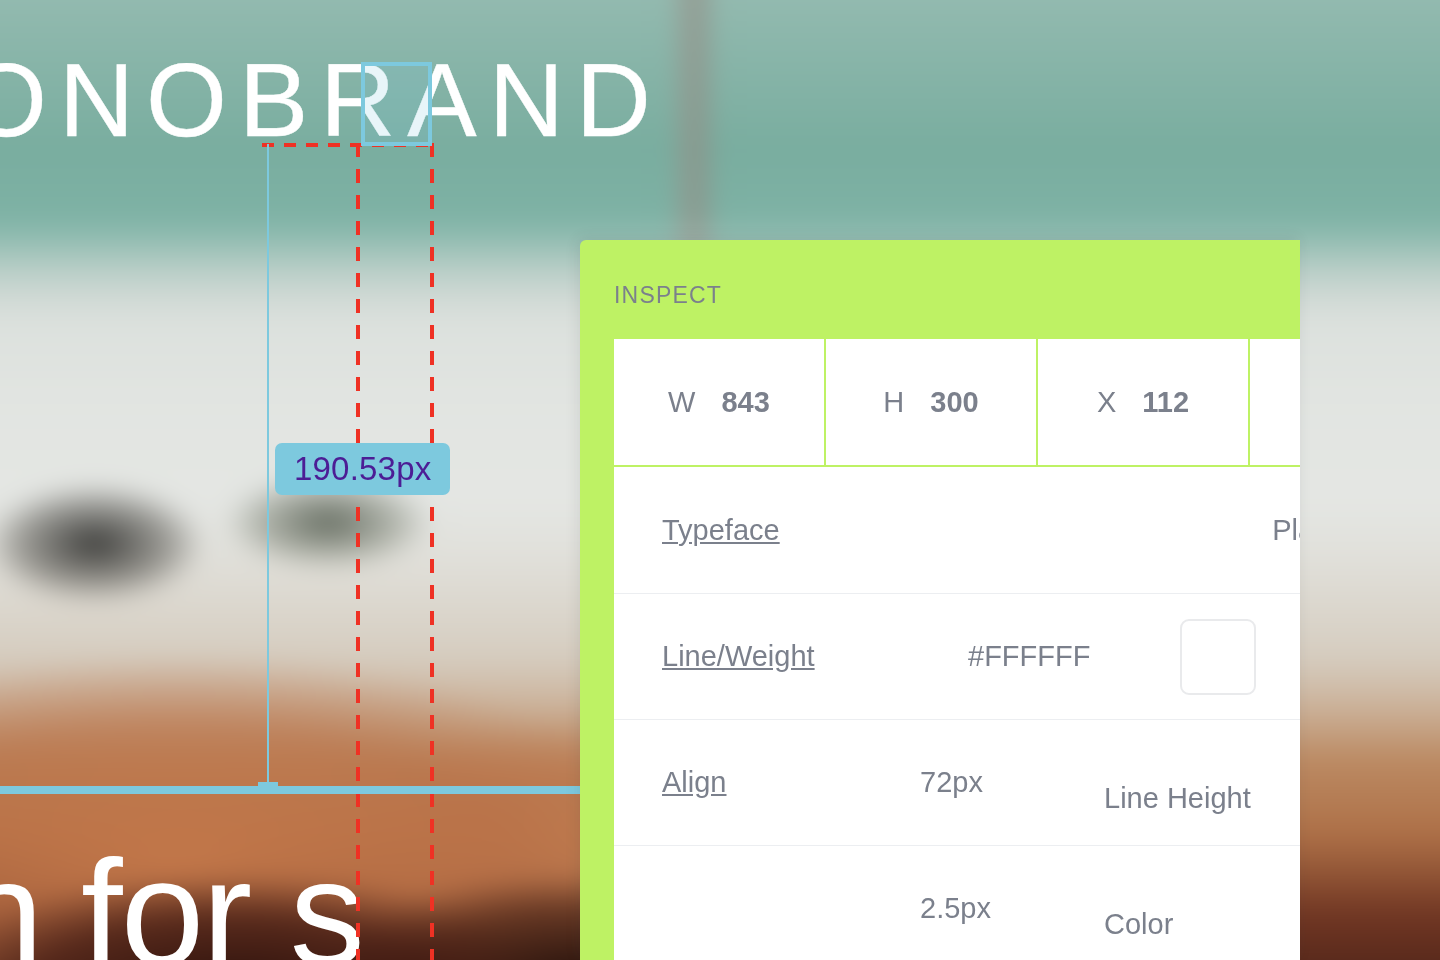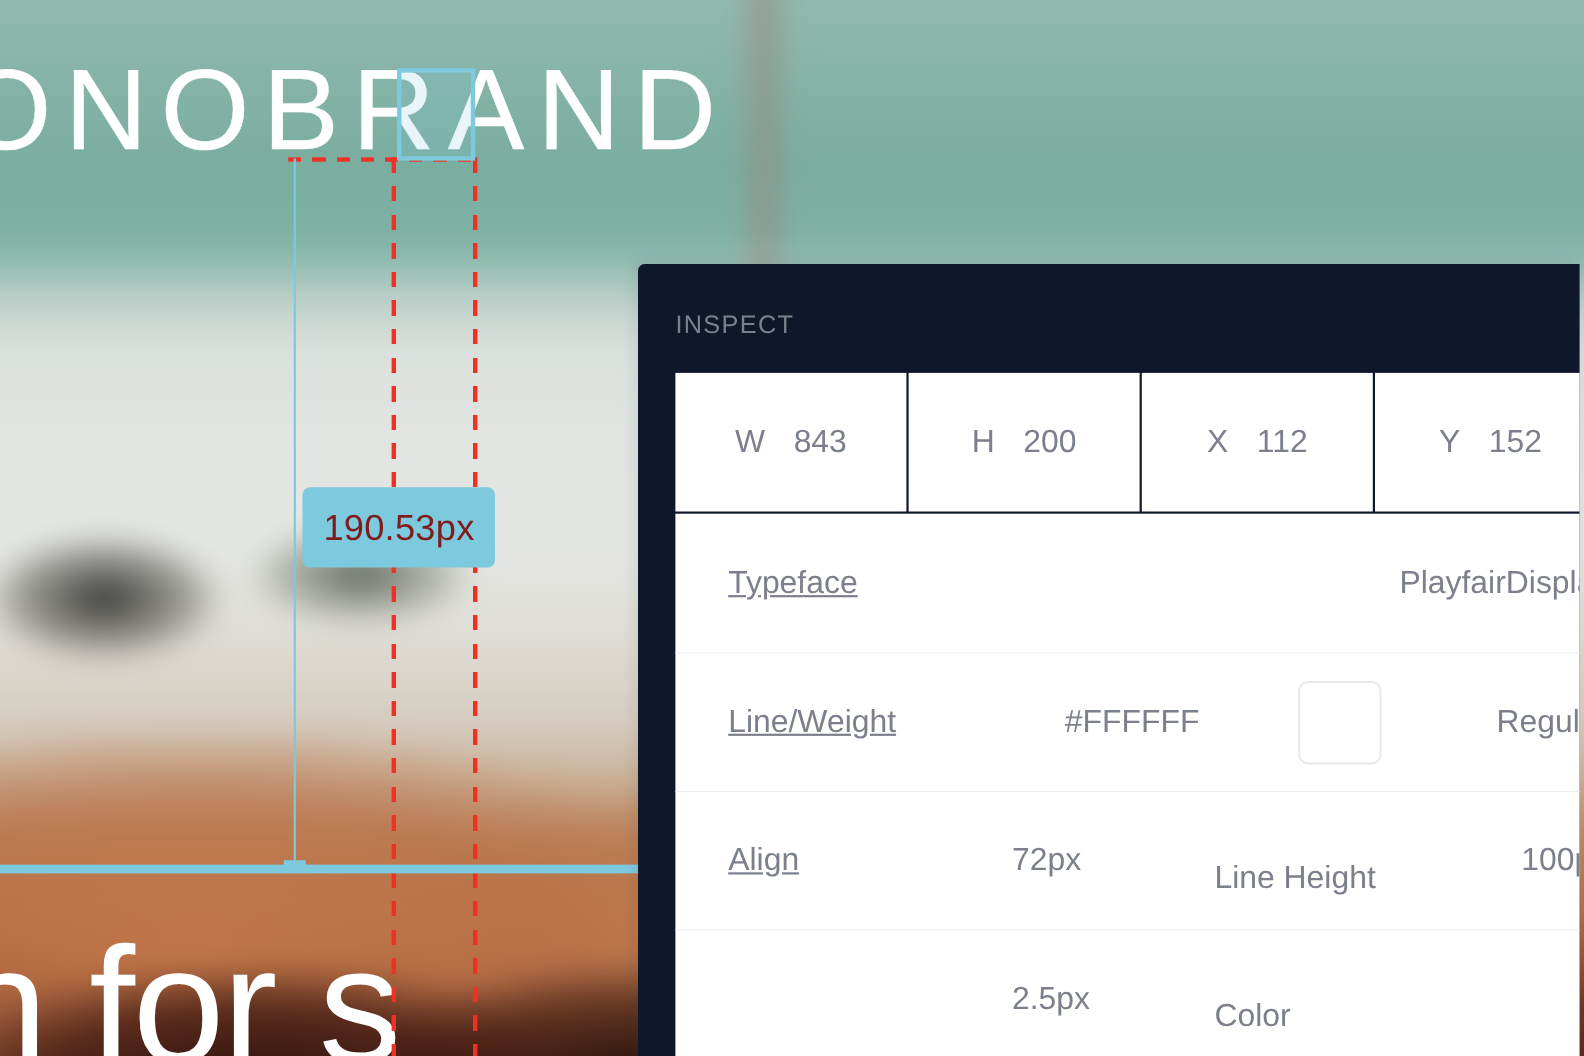--- a/index.html
+++ b/index.html
@@ -126,38 +126,38 @@
   }
   .dash-v2 {
     position:absolute;
     left:430px; top:143px;
     width:4px; height:817px;
     background:repeating-linear-gradient(180deg,#ef3124 0 14px, rgba(0,0,0,0) 14px 26px);
   }
   .measure-badge {
     position:absolute;
     left:275px; top:443px;
-    height:73px;
+    height:52px;
     padding:0 19px;
     display:flex; align-items:center;
     background:#7dc9de;
     border-radius:7px;
-    color:#7f1d1d;
+    color:#4c1d95;
     font-size:33px;
     font-weight:400;
     letter-spacing:.2px;
     white-space:nowrap;
   }
 
   
   #inspect-panel {
     position:absolute;
     left:580px; top:240px;
-    width:856px; height:720px;
-    background:#0f172a;
+    width:720px; height:720px;
+    background:#bef264;
     border-top-left-radius:6px;
     box-shadow:-2px -2px 14px rgba(40,50,60,.10);
     overflow:hidden;
   }
   .panel-title {
     position:absolute;
     left:34px; top:42px;
     font-size:23px;
     letter-spacing:1.2px;
     color:#7b808c;
@@ -175,21 +175,21 @@
     flex:0 0 210px;
     background:#ffffff;
     display:flex;
     align-items:center;
     justify-content:center;
     gap:26px;
     font-size:29px;
     color:#7b808c;
   }
   .metric-cell .m-key { font-weight:400; }
-  .metric-cell .m-val { font-weight:400; }
+  .metric-cell .m-val { font-weight:700; }
 
   .prop-rows {
     position:absolute;
     left:34px; top:227px;
     width:860px;
     background:#ffffff;
   }
   .prop-row {
     position:relative;
     height:126px;
@@ -253,21 +253,21 @@
 
   <div class="panel-title">INSPECT</div>
 
   <div class="metric-row">
     <div class="metric-cell">
       <span class="m-key">W</span>
       <span class="m-val">843</span>
     </div>
     <div class="metric-cell">
       <span class="m-key">H</span>
-      <span class="m-val">200</span>
+      <span class="m-val">300</span>
     </div>
     <div class="metric-cell">
       <span class="m-key">X</span>
       <span class="m-val">112</span>
     </div>
     <div class="metric-cell">
       <span class="m-key">Y</span>
       <span class="m-val">152</span>
     </div>
   </div>

